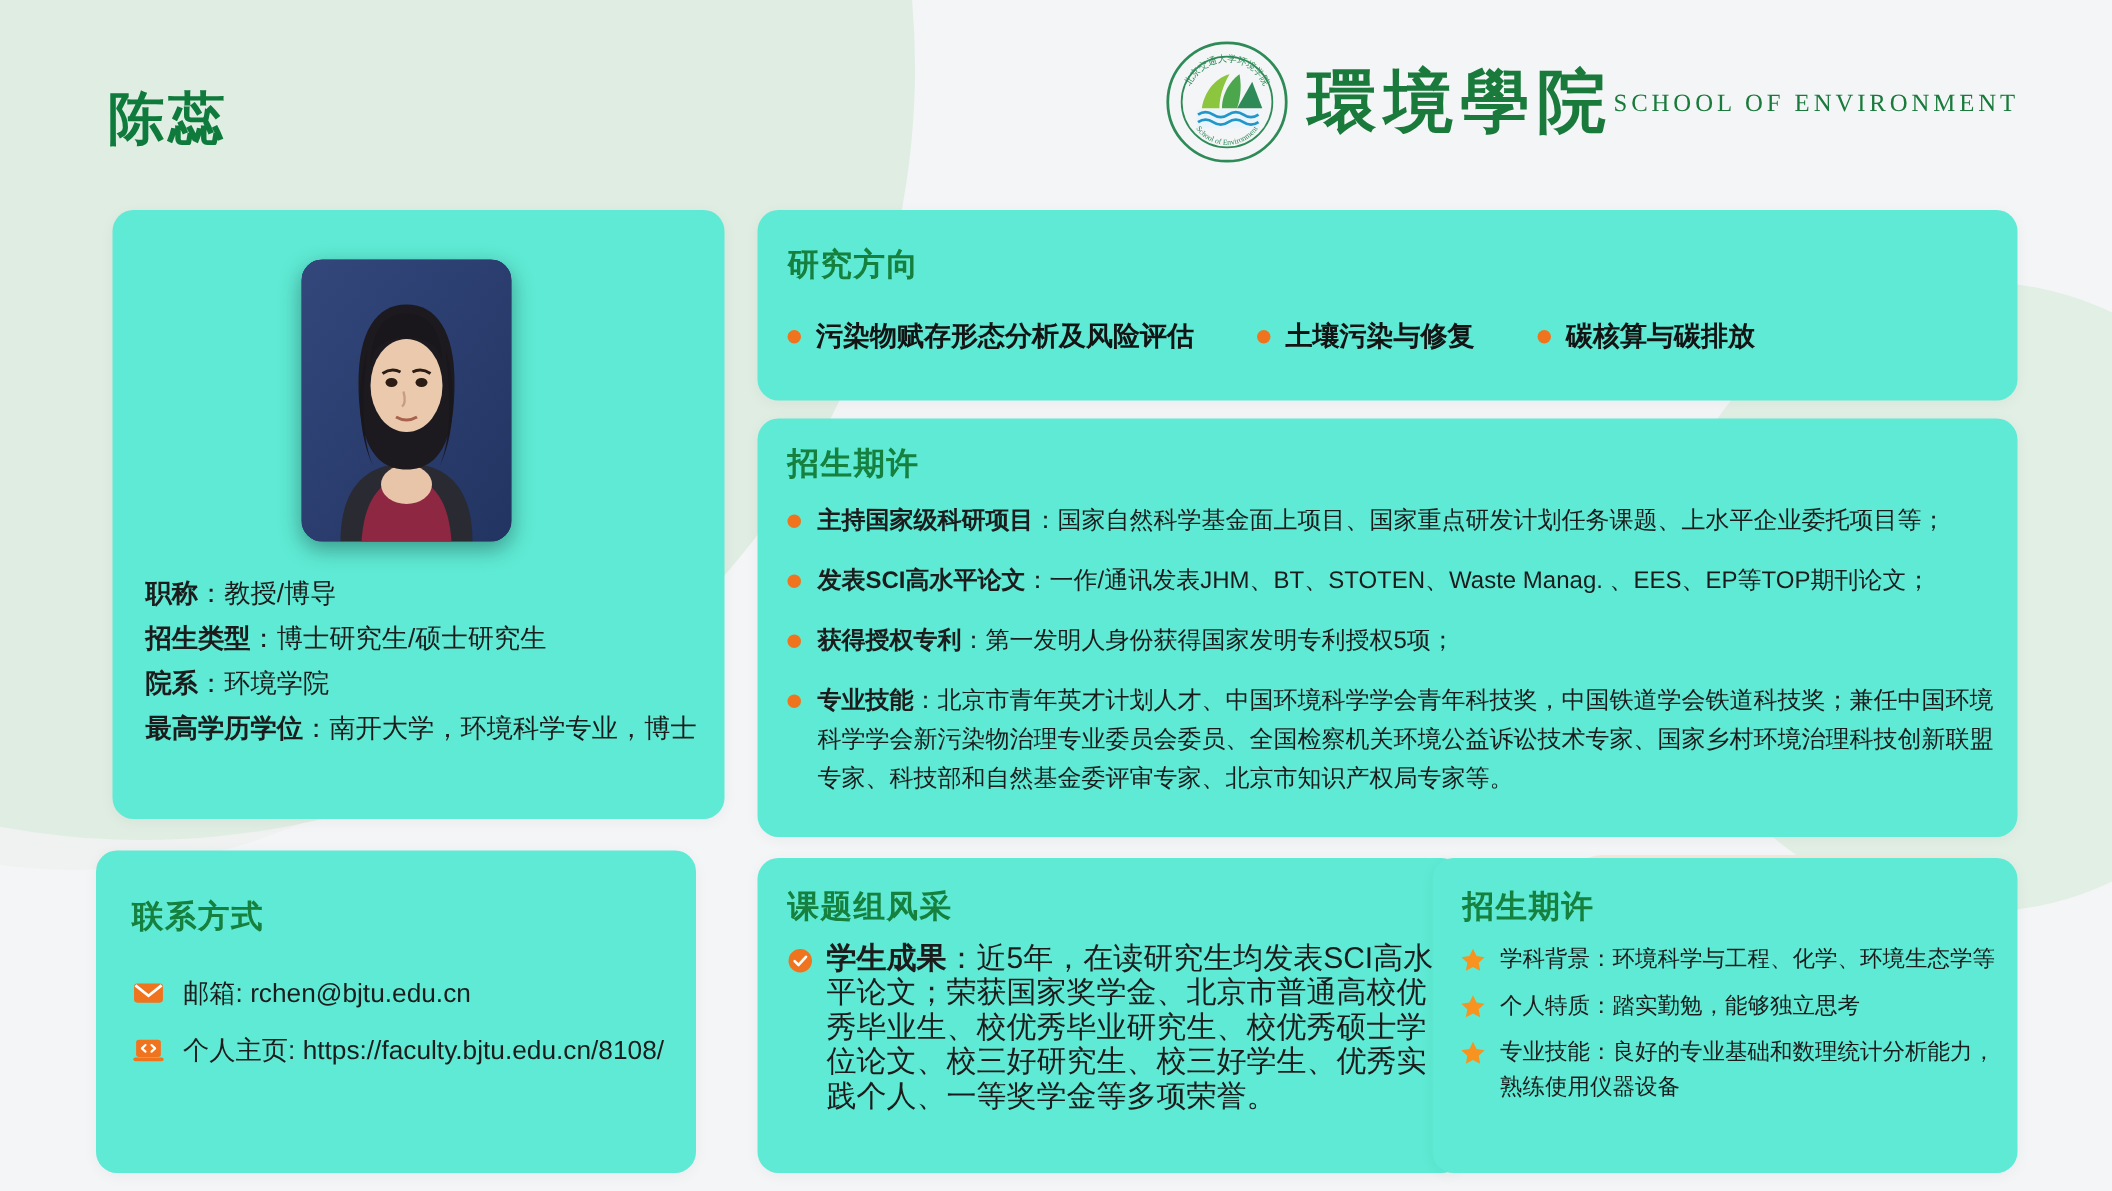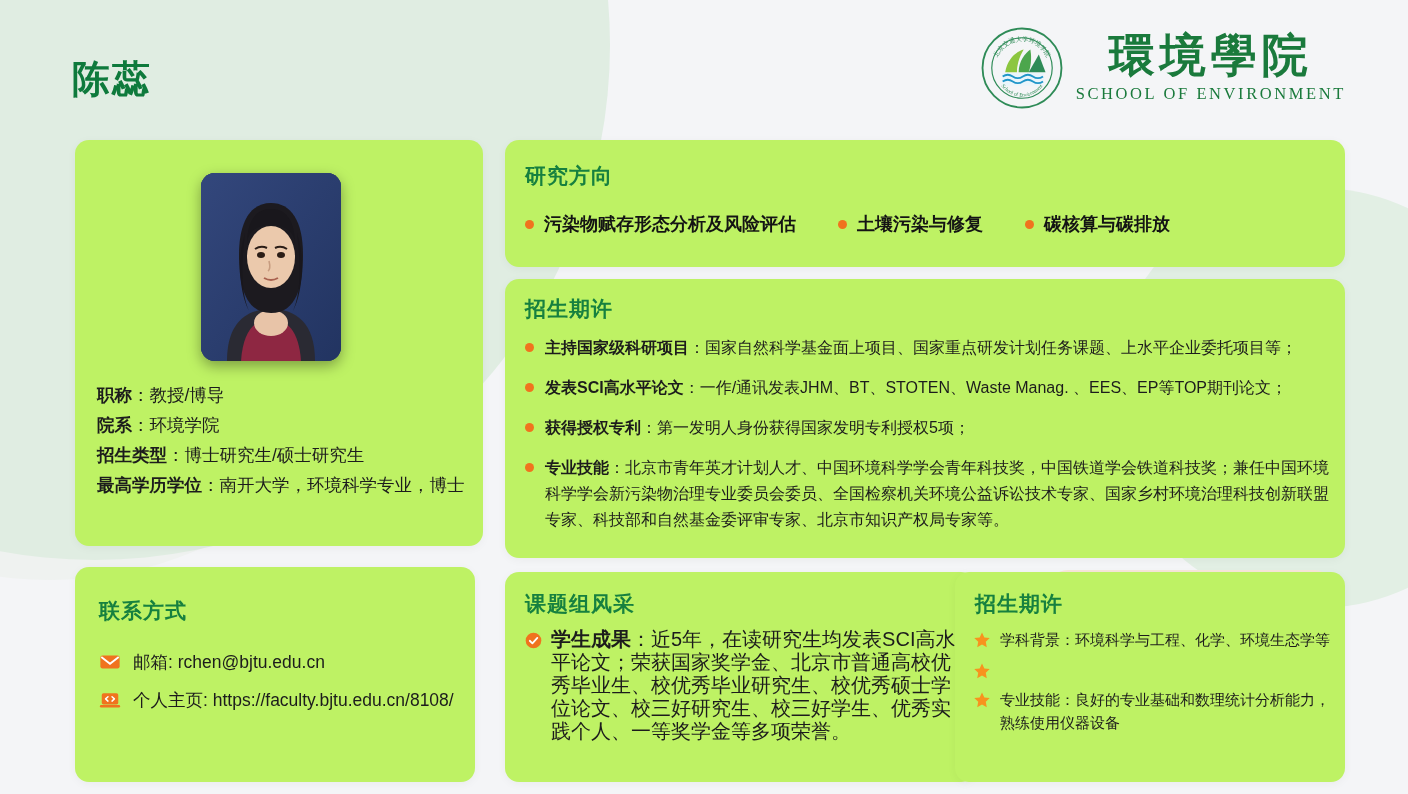--- a/index.html
+++ b/index.html
@@ -44,36 +44,36 @@
   .page-title {
     position: absolute; left: 72px; top: 54px;
     font-size: 38px; font-weight: 700; color: #0E7A3C;
     letter-spacing: 2px;
   }
   .logo-block {
     position: absolute; right: 62px; top: 26px;
     display: flex; align-items: center; gap: 12px;
   }
   .logo-seal { width: 84px; height: 84px; flex: 0 0 auto; }
-  .logo-words { display: flex; flex-direction: column; align-items: center; }
+  .logo-words { display: flex; flex-direction: row; align-items: center; }
   .logo-cn {
     font-family: "Liberation Serif", "DejaVu Serif", serif;
     font-size: 46px; font-weight: 700; color: #1A7A3C;
     letter-spacing: 5px; line-height: 1.05;
   }
   .logo-en {
     font-family: "Liberation Serif", "DejaVu Serif", serif;
     font-size: 16.5px; color: #1A7A3C; letter-spacing: 2.6px;
     margin-top: 3px;
   }
 
   
   .card {
     position: absolute;
-    background: #bef264;
+    background: #5eead4;
     border-radius: 14px;
     box-shadow: 0 2px 10px rgba(0,0,0,0.045);
     z-index: 4;
   }
   .sec-title {
     color: #16803F; font-size: 21px; font-weight: 700; letter-spacing: 1px;
   }
 
   
   #profile-card { left: 75px; top: 140px; width: 408px; height: 406px; }
@@ -83,21 +83,21 @@
     box-shadow: 0 5px 14px rgba(0,0,0,0.35);
     overflow: hidden; position: relative;
     background: #253A6E;
   }
   .photo svg { display: block; width: 140px; height: 188px; }
   .profile-lines { position: absolute; left: 22px; top: 240px; right: 14px; }
   .pline { font-size: 17.5px; color: #1C1C1C; line-height: 30px; white-space: nowrap; }
   .pline b { font-weight: 700; }
 
   
-  #contact-card { left: 75px; top: 567px; width: 400px; height: 215px; }
+  #contact-card { left: 64px; top: 567px; width: 400px; height: 215px; }
   .contact-title { position: absolute; left: 24px; top: 30px; }
   .contact-rows { position: absolute; left: 24px; top: 76px; right: 10px; }
   .crow { display: flex; align-items: center; gap: 12px; height: 38px; }
   .crow .ctext { font-size: 17.5px; color: #1C1C1C; white-space: nowrap; }
   .ico { width: 22px; height: 22px; flex: 0 0 auto; display: block; }
 
   
   #directions-card { left: 505px; top: 140px; width: 840px; height: 127px; }
   .dir-title { position: absolute; left: 20px; top: 22px; }
   .dir-list { position: absolute; left: 20px; top: 72px; display: flex; align-items: flex-start; }
@@ -200,24 +200,24 @@
           <path d="M63 105 q7 4 14 0" stroke="#A9614F" stroke-width="2" fill="none"></path>
         </svg>
       </div>
     </div>
 
     <div class="profile-lines">
       <div class="pline">
         <b>职称</b><span>：</span><span>教授/博导</span>
       </div>
       <div class="pline">
+        <b>招生类型</b><span>：</span><span>博士研究生/硕士研究生</span>
+      </div>
+      <div class="pline">
         <b>院系</b><span>：</span><span>环境学院</span>
-      </div>
-      <div class="pline">
-        <b>招生类型</b><span>：</span><span>博士研究生/硕士研究生</span>
       </div>
       <div class="pline">
         <b>最高学历学位</b><span>：</span><span>南开大学，环境科学专业，博士</span>
       </div>
     </div>
   </div>
 
   <div class="card" id="contact-card">
     <div class="sec-title contact-title">联系方式</div>
     <div class="contact-rows">
@@ -309,20 +309,21 @@
       <div class="adm-item">
         <svg class="star" viewBox="0 0 20 20">
           <path d="M10 1.6 L12.6 7.1 L18.6 7.9 L14.2 12.0 L15.3 18.0 L10 15.1 L4.7 18.0 L5.8 12.0 L1.4 7.9 L7.4 7.1 Z" fill="#F7931E"></path>
         </svg>
         <div class="adm-text">学科背景：环境科学与工程、化学、环境生态学等</div>
       </div>
       <div class="adm-item">
         <svg class="star" viewBox="0 0 20 20">
           <path d="M10 1.6 L12.6 7.1 L18.6 7.9 L14.2 12.0 L15.3 18.0 L10 15.1 L4.7 18.0 L5.8 12.0 L1.4 7.9 L7.4 7.1 Z" fill="#F7931E"></path>
         </svg>
+        <div class="adm-text">个人特质：踏实勤勉，能够独立思考</div>
       </div>
       <div class="adm-item">
         <svg class="star" viewBox="0 0 20 20">
           <path d="M10 1.6 L12.6 7.1 L18.6 7.9 L14.2 12.0 L15.3 18.0 L10 15.1 L4.7 18.0 L5.8 12.0 L1.4 7.9 L7.4 7.1 Z" fill="#F7931E"></path>
         </svg>
         <div class="adm-text">专业技能：良好的专业基础和数理统计分析能力，熟练使用仪器设备</div>
       </div>
     </div>
   </div>
 

